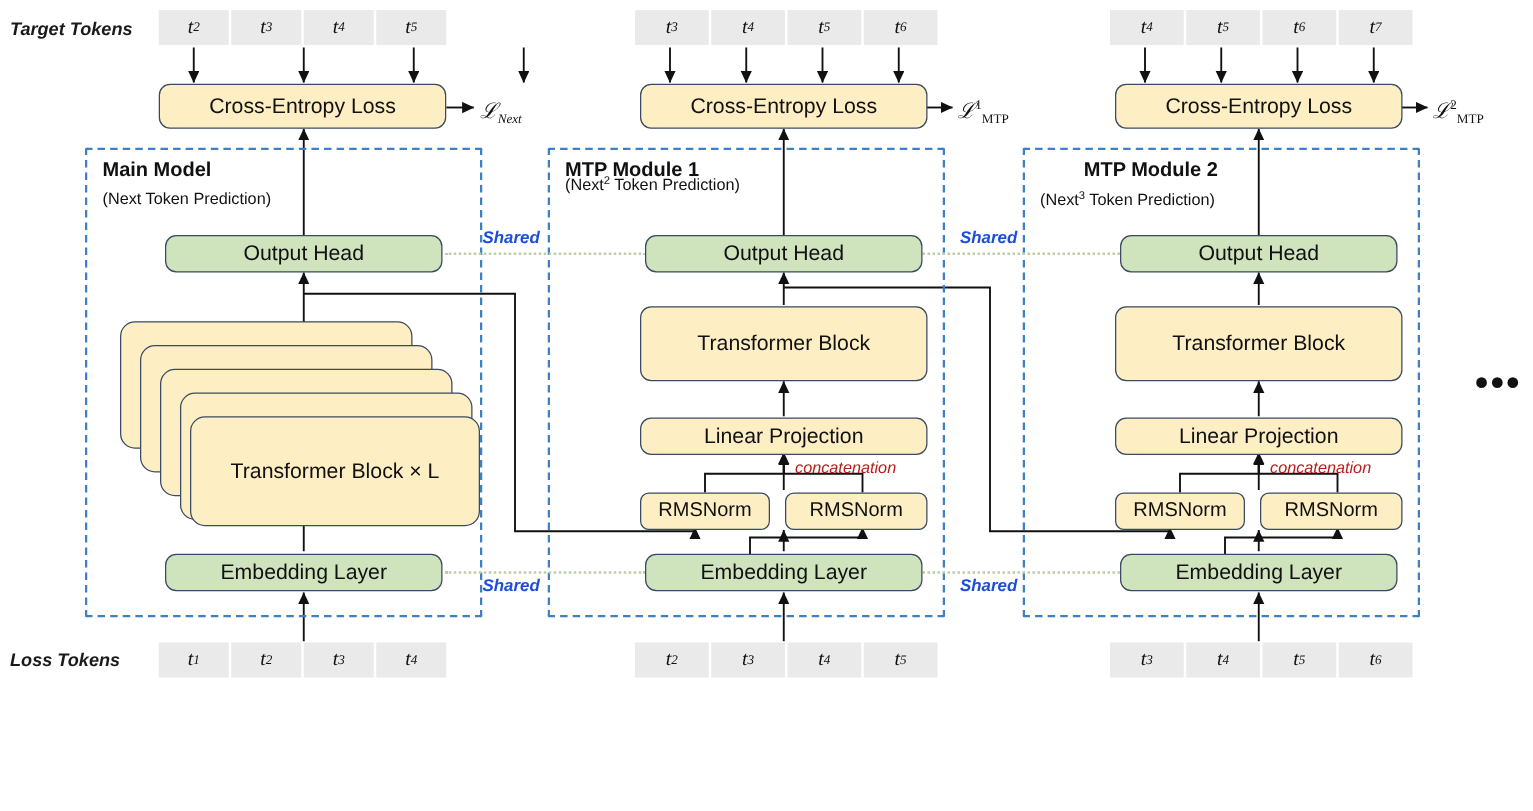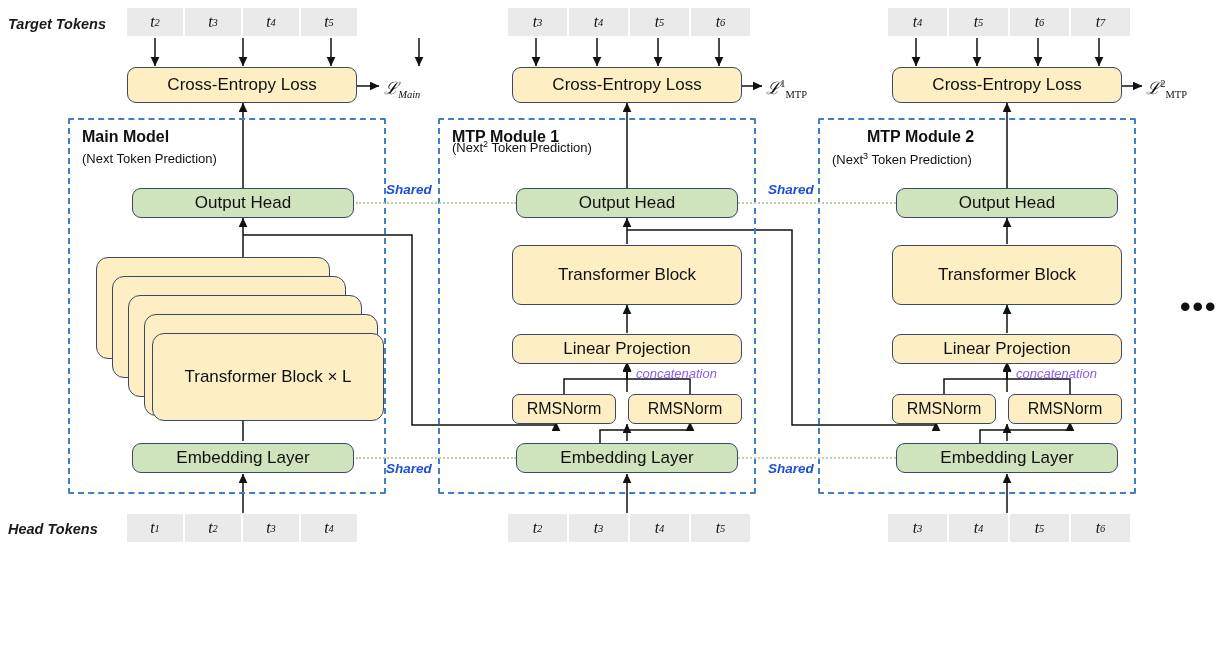--- a/index.html
+++ b/index.html
@@ -56,21 +56,21 @@
 
   
   .loss{
     font-family:"Liberation Serif",serif;font-size:17px;white-space:nowrap;color:#111;
   }
   .loss .cal{font-style:italic;}
   .loss sub{font-size:10.5px;}
   .loss sup{font-size:10.5px;}
 
   
-  .annot{font-style:italic;font-size:13px;color:#8b5cf6;white-space:nowrap;}
+  .annot{font-style:italic;font-size:13px;color:#b91c1c;white-space:nowrap;}
 
   
   .dots{font-size:30px;letter-spacing:2px;color:#111;font-weight:bold;line-height:1;}
 
   
   .caption{
     font-family:"Liberation Serif",serif;font-size:21.5px;color:#111;
     line-height:1.38;text-align:justify;
   }
 
@@ -167,21 +167,21 @@
     <div class="tok" style="width:59px">t<sub>6</sub></div>
   </div>
   <div class="abs tokrow" style="left:888px;top:8px;">
     <div class="tok" style="width:59px">t<sub>4</sub></div>
     <div class="tok" style="width:59px">t<sub>5</sub></div>
     <div class="tok" style="width:59px">t<sub>6</sub></div>
     <div class="tok" style="width:59px">t<sub>7</sub></div>
   </div>
 
   <div class="abs box" style="left:127px;top:67px;width:230px;height:36px;">Cross-Entropy Loss</div>
-  <div class="abs loss" style="left:384px;top:76px;"><span class="cal">ℒ</span><sub><i>Main</i></sub></div>
+  <div class="abs loss" style="left:384px;top:76px;"><span class="cal">ℒ</span><sub><i>Next</i></sub></div>
 
   <div class="abs box" style="left:512px;top:67px;width:230px;height:36px;">Cross-Entropy Loss</div>
   <div class="abs loss" style="left:766px;top:76px;text-align:center;"><span class="cal">ℒ</span><sup>1</sup><sub>MTP</sub></div>
 
   <div class="abs box" style="left:892px;top:67px;width:230px;height:36px;">Cross-Entropy Loss</div>
   <div class="abs loss" style="left:1146px;top:76px;"><span class="cal">ℒ</span><sup>2</sup><sub>MTP</sub></div>
 
   <div class="abs module" style="left:68px;top:118px;width:318px;height:376px;"></div>
   <div class="abs module" style="left:438px;top:118px;width:318px;height:376px;"></div>
   <div class="abs module" style="left:818px;top:118px;width:318px;height:376px;"></div>
@@ -230,21 +230,21 @@
 
   <div class="abs sharedline" style="left:738px;top:457px;width:158px;"></div>
   <div class="abs sharedlabel" style="left:768px;top:461px;">Shared</div>
 
   <div class="abs box green" style="left:132px;top:443px;width:222px;height:30px;">Embedding Layer</div>
   <div class="abs box green" style="left:516px;top:443px;width:222px;height:30px;">Embedding Layer</div>
   <div class="abs box green" style="left:896px;top:443px;width:222px;height:30px;">Embedding Layer</div>
 
   <div class="abs dots" style="left:1180px;top:292px;">•••</div>
 
-  <div class="abs sidelabel" style="left:8px;top:521px;">Head Tokens</div>
+  <div class="abs sidelabel" style="left:8px;top:521px;">Loss Tokens</div>
 
   <div class="abs tokrow" style="left:127px;top:514px;">
     <div class="tok">t<sub>1</sub></div>
     <div class="tok">t<sub>2</sub></div>
     <div class="tok">t<sub>3</sub></div>
     <div class="tok">t<sub>4</sub></div>
   </div>
   <div class="abs tokrow" style="left:508px;top:514px;">
     <div class="tok" style="width:59px">t<sub>2</sub></div>
     <div class="tok" style="width:59px">t<sub>3</sub></div>

